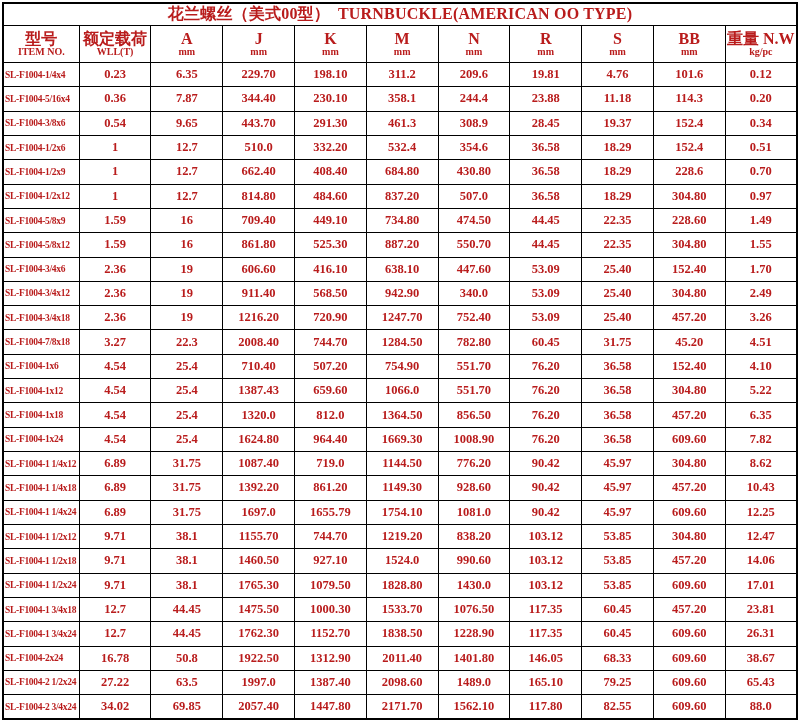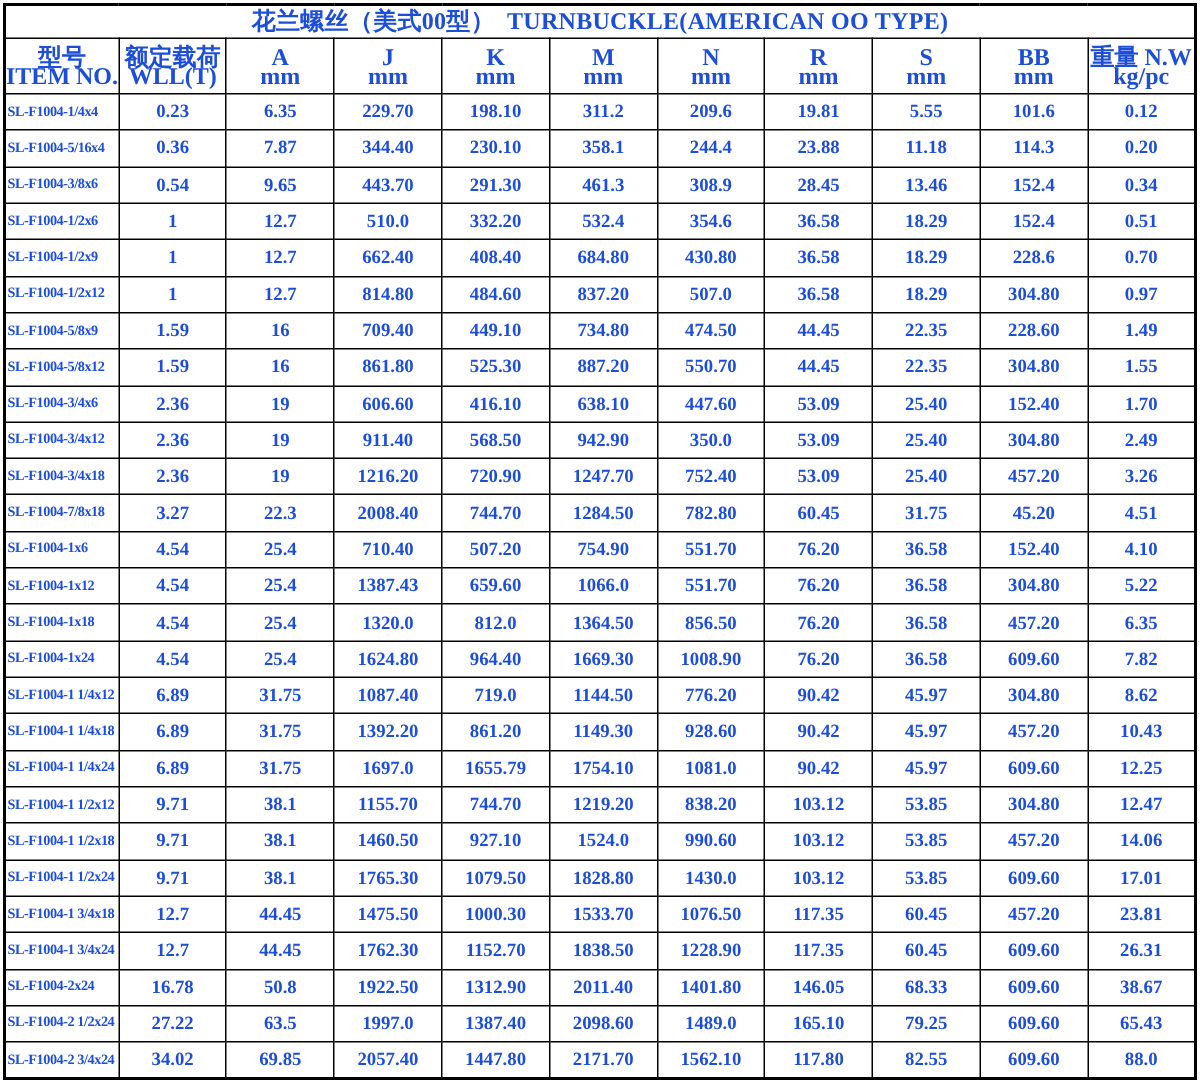--- a/index.html
+++ b/index.html
@@ -11,21 +11,21 @@
     width:800px;height:722px;
     padding:2px;
     background:#ffffff;
   }
   table.spec{
     width:100%;height:718px;
     border-collapse:collapse;
     table-layout:fixed;
     font-family:"Liberation Serif","DejaVu Serif",serif;
     font-weight:bold;
-    color:#1d4ed8;
+    color:#b91c1c;
     border:2px solid #000;
   }
   table.spec th, table.spec td{
     border:1px solid #000;
     padding:0;
     overflow:hidden;
     white-space:nowrap;
   }
   tr.title-row th{
     height:20px;
@@ -34,21 +34,21 @@
     text-align:center;
     vertical-align:middle;
   }
   .title-en{margin-left:8px;}
   tr.header-row th{
     height:36px;
     text-align:center;
     vertical-align:middle;
   }
   .h1{font-size:16px;line-height:15px;}
-  .h2{font-size:16px;line-height:12px;}
+  .h2{font-size:10px;line-height:12px;}
   tbody tr{height:22px;}
   tbody td{
     text-align:center;
     vertical-align:middle;
     font-size:12.5px;
   }
   tbody td.item{
     text-align:left;
     font-size:9.5px;
     letter-spacing:-0.3px;
@@ -130,21 +130,21 @@
     <tbody id="table-body">
         <tr>
           <td class="item">SL-F1004-1/4x4</td>
           <td>0.23</td>
           <td>6.35</td>
           <td>229.70</td>
           <td>198.10</td>
           <td>311.2</td>
           <td>209.6</td>
           <td>19.81</td>
-          <td>5.55</td>
+          <td>4.76</td>
           <td>101.6</td>
           <td>0.12</td>
         </tr>
         <tr>
           <td class="item">SL-F1004-5/16x4</td>
           <td>0.36</td>
           <td>7.87</td>
           <td>344.40</td>
           <td>230.10</td>
           <td>358.1</td>
@@ -156,21 +156,21 @@
         </tr>
         <tr>
           <td class="item">SL-F1004-3/8x6</td>
           <td>0.54</td>
           <td>9.65</td>
           <td>443.70</td>
           <td>291.30</td>
           <td>461.3</td>
           <td>308.9</td>
           <td>28.45</td>
-          <td>13.46</td>
+          <td>19.37</td>
           <td>152.4</td>
           <td>0.34</td>
         </tr>
         <tr>
           <td class="item">SL-F1004-1/2x6</td>
           <td>1</td>
           <td>12.7</td>
           <td>510.0</td>
           <td>332.20</td>
           <td>532.4</td>
@@ -245,21 +245,21 @@
           <td>152.40</td>
           <td>1.70</td>
         </tr>
         <tr>
           <td class="item">SL-F1004-3/4x12</td>
           <td>2.36</td>
           <td>19</td>
           <td>911.40</td>
           <td>568.50</td>
           <td>942.90</td>
-          <td>350.0</td>
+          <td>340.0</td>
           <td>53.09</td>
           <td>25.40</td>
           <td>304.80</td>
           <td>2.49</td>
         </tr>
         <tr>
           <td class="item">SL-F1004-3/4x18</td>
           <td>2.36</td>
           <td>19</td>
           <td>1216.20</td>

